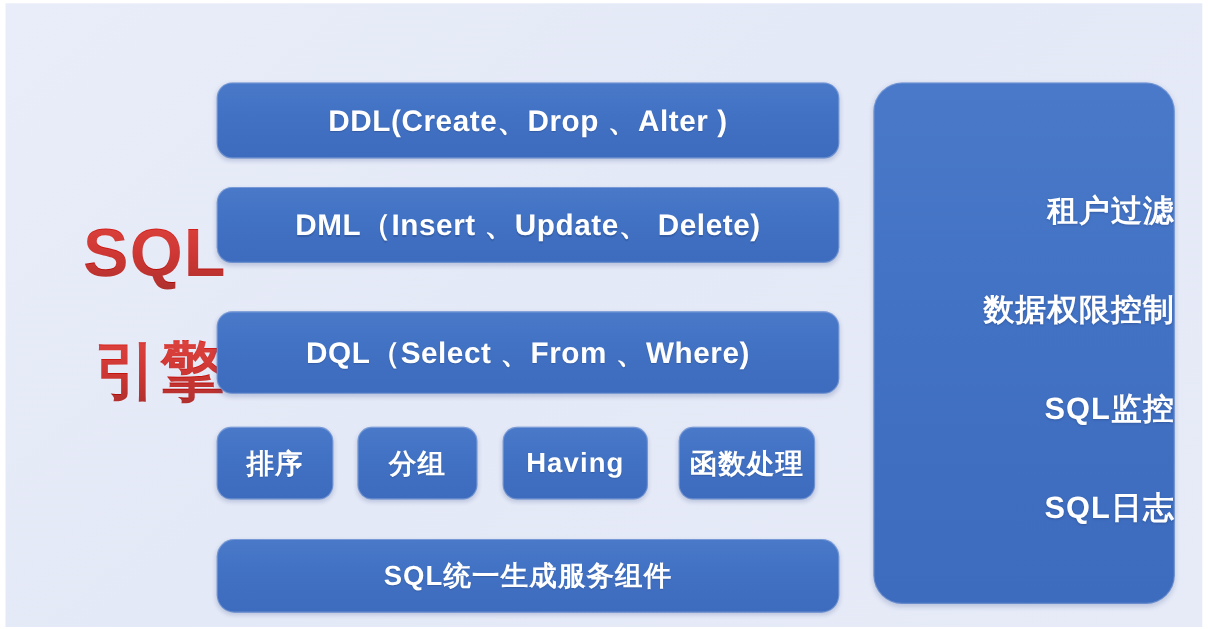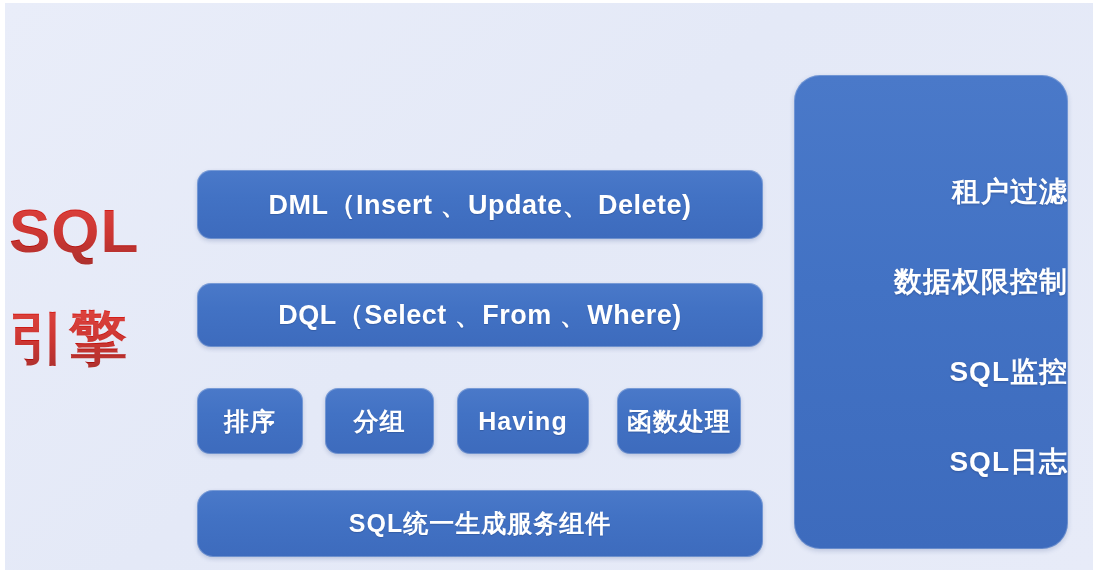--- a/index.html
+++ b/index.html
@@ -20,24 +20,24 @@
     left: 5px;
     top: 3px;
     width: 1088px;
     height: 567px;
     background: linear-gradient(140deg, #e9edf9 0%, #e4e9f7 45%, #e7ebf8 100%);
   }
 
   
   .sql-engine-label {
     position: absolute;
-    left: 4px;
+    left: 16px;
     top: 195px;
     width: 185px;
-    text-align: left;
+    text-align: right;
     user-select: none;
   }
   .sql-engine-label .line {
     display: block;
     font-weight: bold;
     font-size: 62px;
     line-height: 1.08;
     letter-spacing: 1px;
     background: linear-gradient(180deg, #d9231d 0%, #c3130f 55%, #9e0d0a 100%);
     -webkit-background-clip: text;
@@ -70,21 +70,21 @@
     display: block;
     letter-spacing: 0.5px;
     text-shadow: 0 1px 1px rgba(20,40,85,0.25);
     padding: 0 10px;
   }
 
   .row-wide { left: 192px; width: 566px; }
 
   #box-ddl  { top: 72px;  height: 69px; }
   #box-dml  { top: 167px; height: 69px; justify-content: center; }
-  #box-dql  { top: 280px; height: 64px; }
+  #box-dql  { top: 280px; height: 75px; }
   #box-sqlgen { top: 487px; height: 67px; border-radius: 16px; }
 
   #box-ddl span, #box-dml span, #box-dql span { font-size: 27px; }
   #box-sqlgen span { font-size: 25px; letter-spacing: 1px; }
 
   .small-row-item {
     top: 385px;
     height: 66px;
     border-radius: 13px;
   }
@@ -130,20 +130,23 @@
 <body>
 
 <div id="canvas">
   <div id="stage">
 
     <div class="sql-engine-label">
       <span class="line">SQL</span>
       <span class="line cn">引擎</span>
     </div>
 
+    <div class="bx row-wide" id="box-ddl">
+      <span>DDL(Create、Drop 、Alter )</span>
+    </div>
 
     <div class="bx row-wide" id="box-dml">
       <span>DML（Insert 、Update、 Delete)</span>
     </div>
 
     <div class="bx row-wide" id="box-dql">
       <span>DQL（Select 、From 、Where)</span>
     </div>
 
     <div class="bx small-row-item" id="box-sort">

